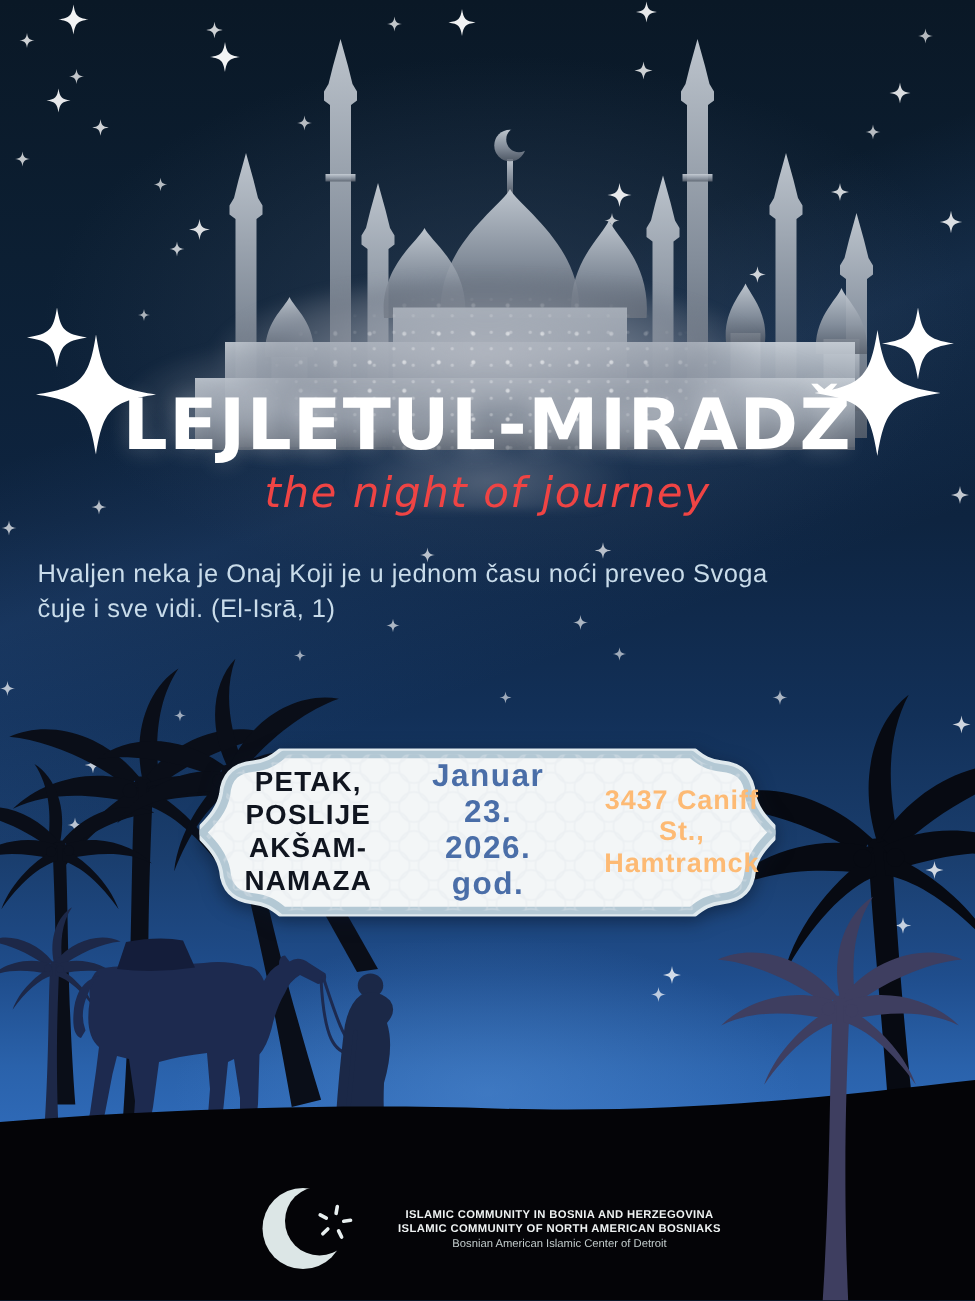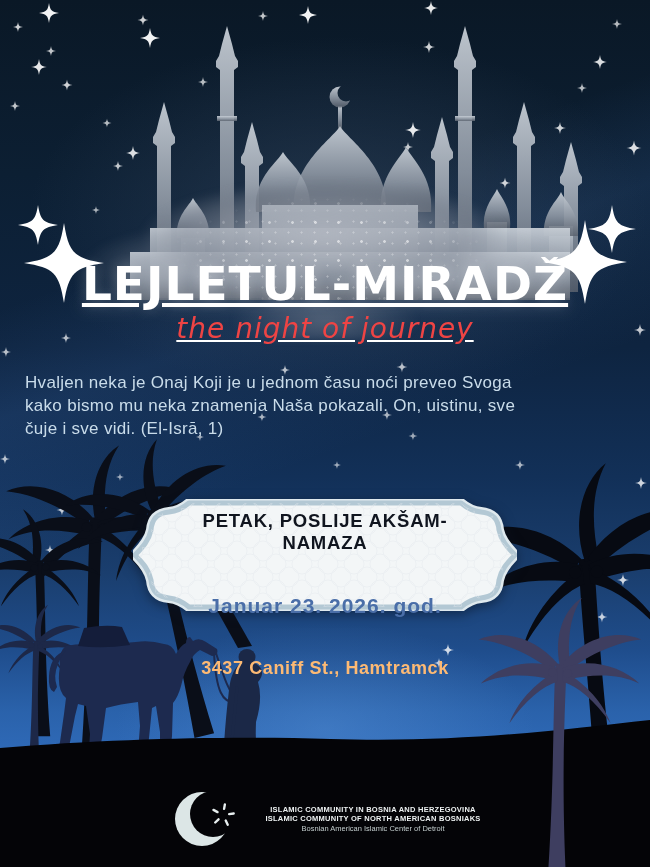--- a/index.html
+++ b/index.html
@@ -31,40 +31,40 @@
     position:absolute;left:120px;top:175px;width:420px;height:155px;
     background-image:
       radial-gradient(circle, rgba(255,255,255,0.55) 1px, transparent 1.7px),
       radial-gradient(circle, rgba(255,255,255,0.30) 0.8px, transparent 1.4px);
     background-size:23px 19px,13px 11px;
     background-position:0 0,6px 8px;
     -webkit-mask-image:radial-gradient(ellipse 50% 50% at 50% 50%, #000 40%, transparent 75%);
     mask-image:radial-gradient(ellipse 50% 50% at 50% 50%, #000 40%, transparent 75%);
   }
   
-  .title-block{position:absolute;left:0;top:258px;width:650px;text-align:center;color:#fff;text-decoration:underline;}
+  .title-block{position:absolute;left:0;top:258px;width:650px;text-align:center;color:#fff;}
   .title{
     margin:0;font-family:"DejaVu Sans","Liberation Sans",sans-serif;
     font-size:47px;font-weight:bold;letter-spacing:1px;line-height:1.1;
     text-shadow:0 0 14px rgba(255,255,255,0.25);
   }
   .subtitle{
     margin-top:2px;font-family:"DejaVu Sans","Liberation Sans",sans-serif;
     font-style:italic;font-size:28px;font-weight:400;letter-spacing:1px;color:#ef4444;
   }
   .quote{
     position:absolute;left:25px;top:371px;width:600px;text-align:left;
     color:#c9dcea;font-size:17px;line-height:23px;letter-spacing:0.3px;font-weight:400;
   }
   
   .card{position:absolute;left:133px;top:499px;width:384px;height:112px;}
   .card svg{position:absolute;left:0;top:0;filter:drop-shadow(0 3px 6px rgba(8,18,36,0.55));}
   .card-text{
     position:absolute;left:30px;top:11px;width:324px;height:88px;
-    display:flex;flex-direction:column;justify-content:space-between;align-items:center;text-align:center;gap:40px;
+    display:flex;flex-direction:row;justify-content:space-between;align-items:center;text-align:center;gap:40px;
   }
   .card-line1{font-size:18.5px;font-weight:bold;letter-spacing:0.8px;color:#10151f;}
   .card-line2{font-size:21px;font-weight:bold;letter-spacing:1px;color:#4a6ea8;}
   .card-line3{font-size:18px;font-weight:bold;letter-spacing:0.6px;color:#fdba74;}
   
   .footer{
     position:absolute;left:0;top:784px;width:650px;height:70px;
     display:flex;justify-content:center;align-items:center;gap:24px;
   }
   .footer-logo{width:72px;height:66px;flex:0 0 auto;}
@@ -196,21 +196,20 @@
     </g>
   </svg>
 
   <div class="title-block">
     <h1 class="title">LEJLETUL-MIRADŽ</h1>
     <div class="subtitle">the night of journey</div>
   </div>
 
   <div class="quote">
     <div>Hvaljen neka je Onaj Koji je u jednom času noći preveo Svoga</div>
-    <div>kako bismo mu neka znamenja Naša pokazali. On, uistinu, sve</div>
     <div>čuje i sve vidi. (El-Isrā, 1)</div>
   </div>
 
   <svg class="layer" viewBox="0 0 650 867" aria-hidden="true">
     <defs>
       <g id="palm">
         <path d="M-4,-2 C-7,50 -5,110 -12,205 L6,205 C1,110 4,50 6,-2 Z"></path>
         <path d="M0,0 C-6,-28 4,-52 20,-62 C8,-44 7,-22 9,-2 Z"></path>
         <path d="M2,-2 C22,-26 52,-34 74,-24 C52,-22 26,-10 8,4 Z"></path>
         <path d="M2,2 C26,-8 56,0 72,16 C52,6 28,8 8,12 Z"></path>

